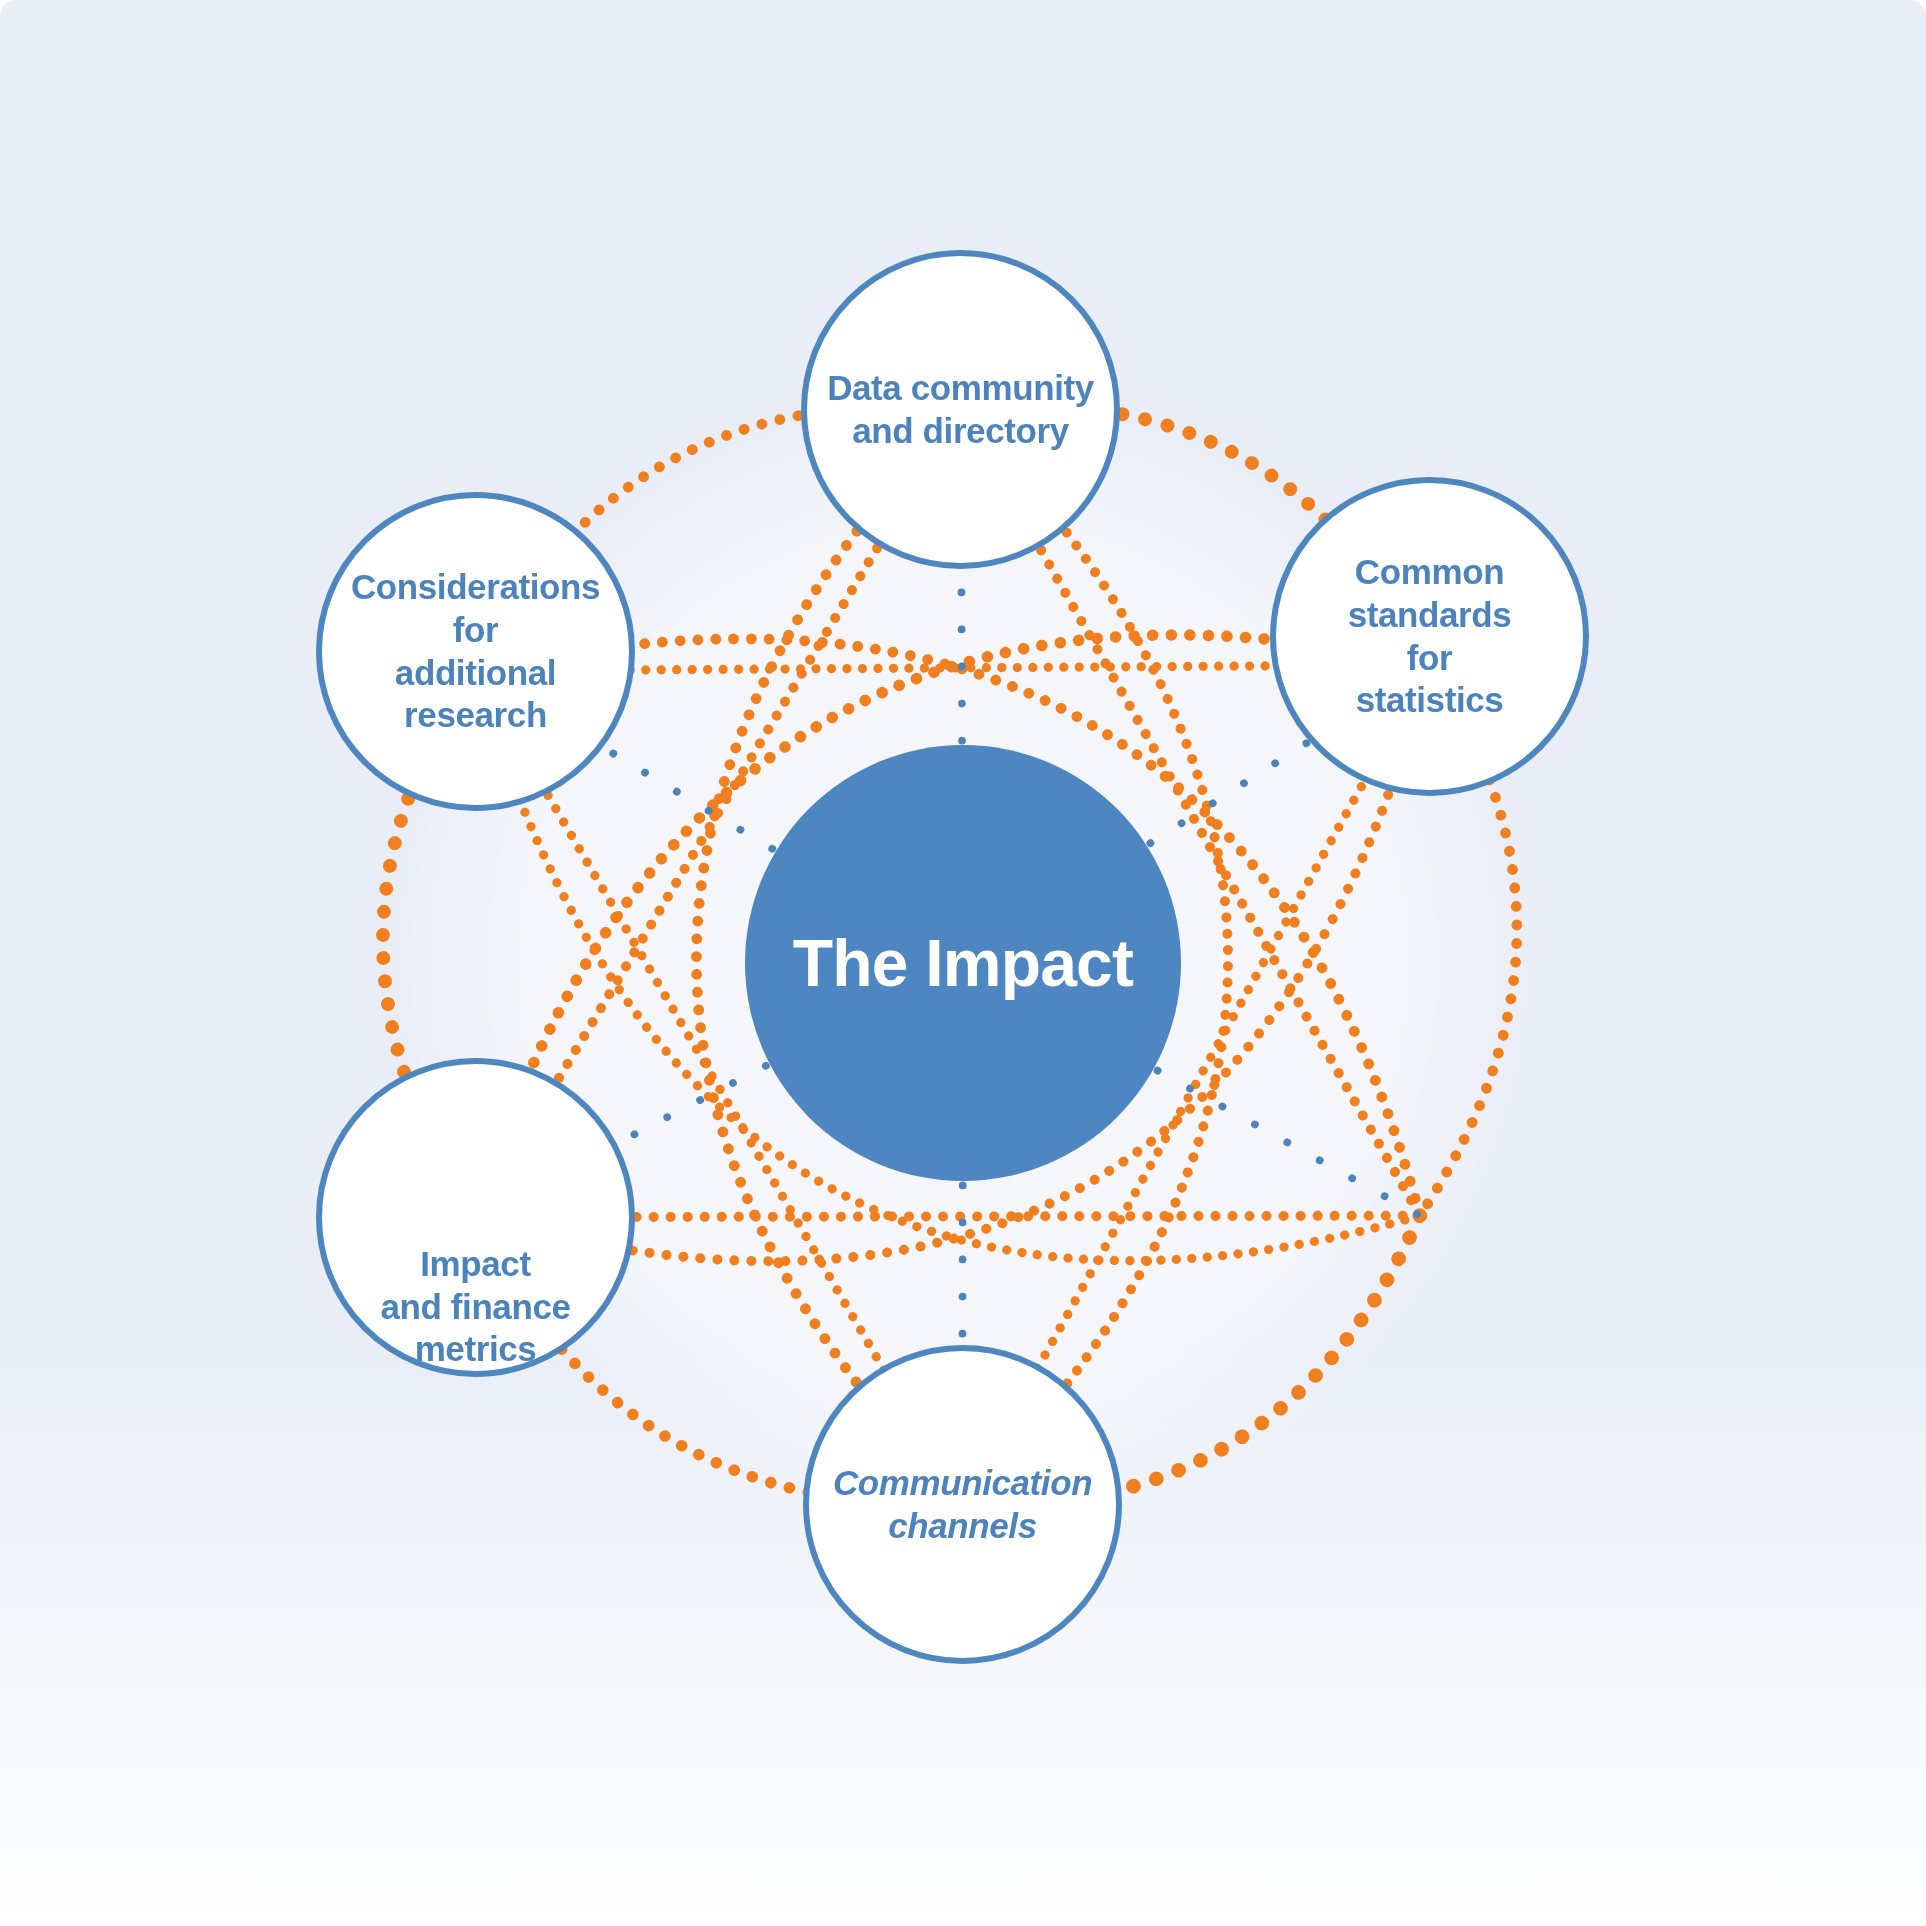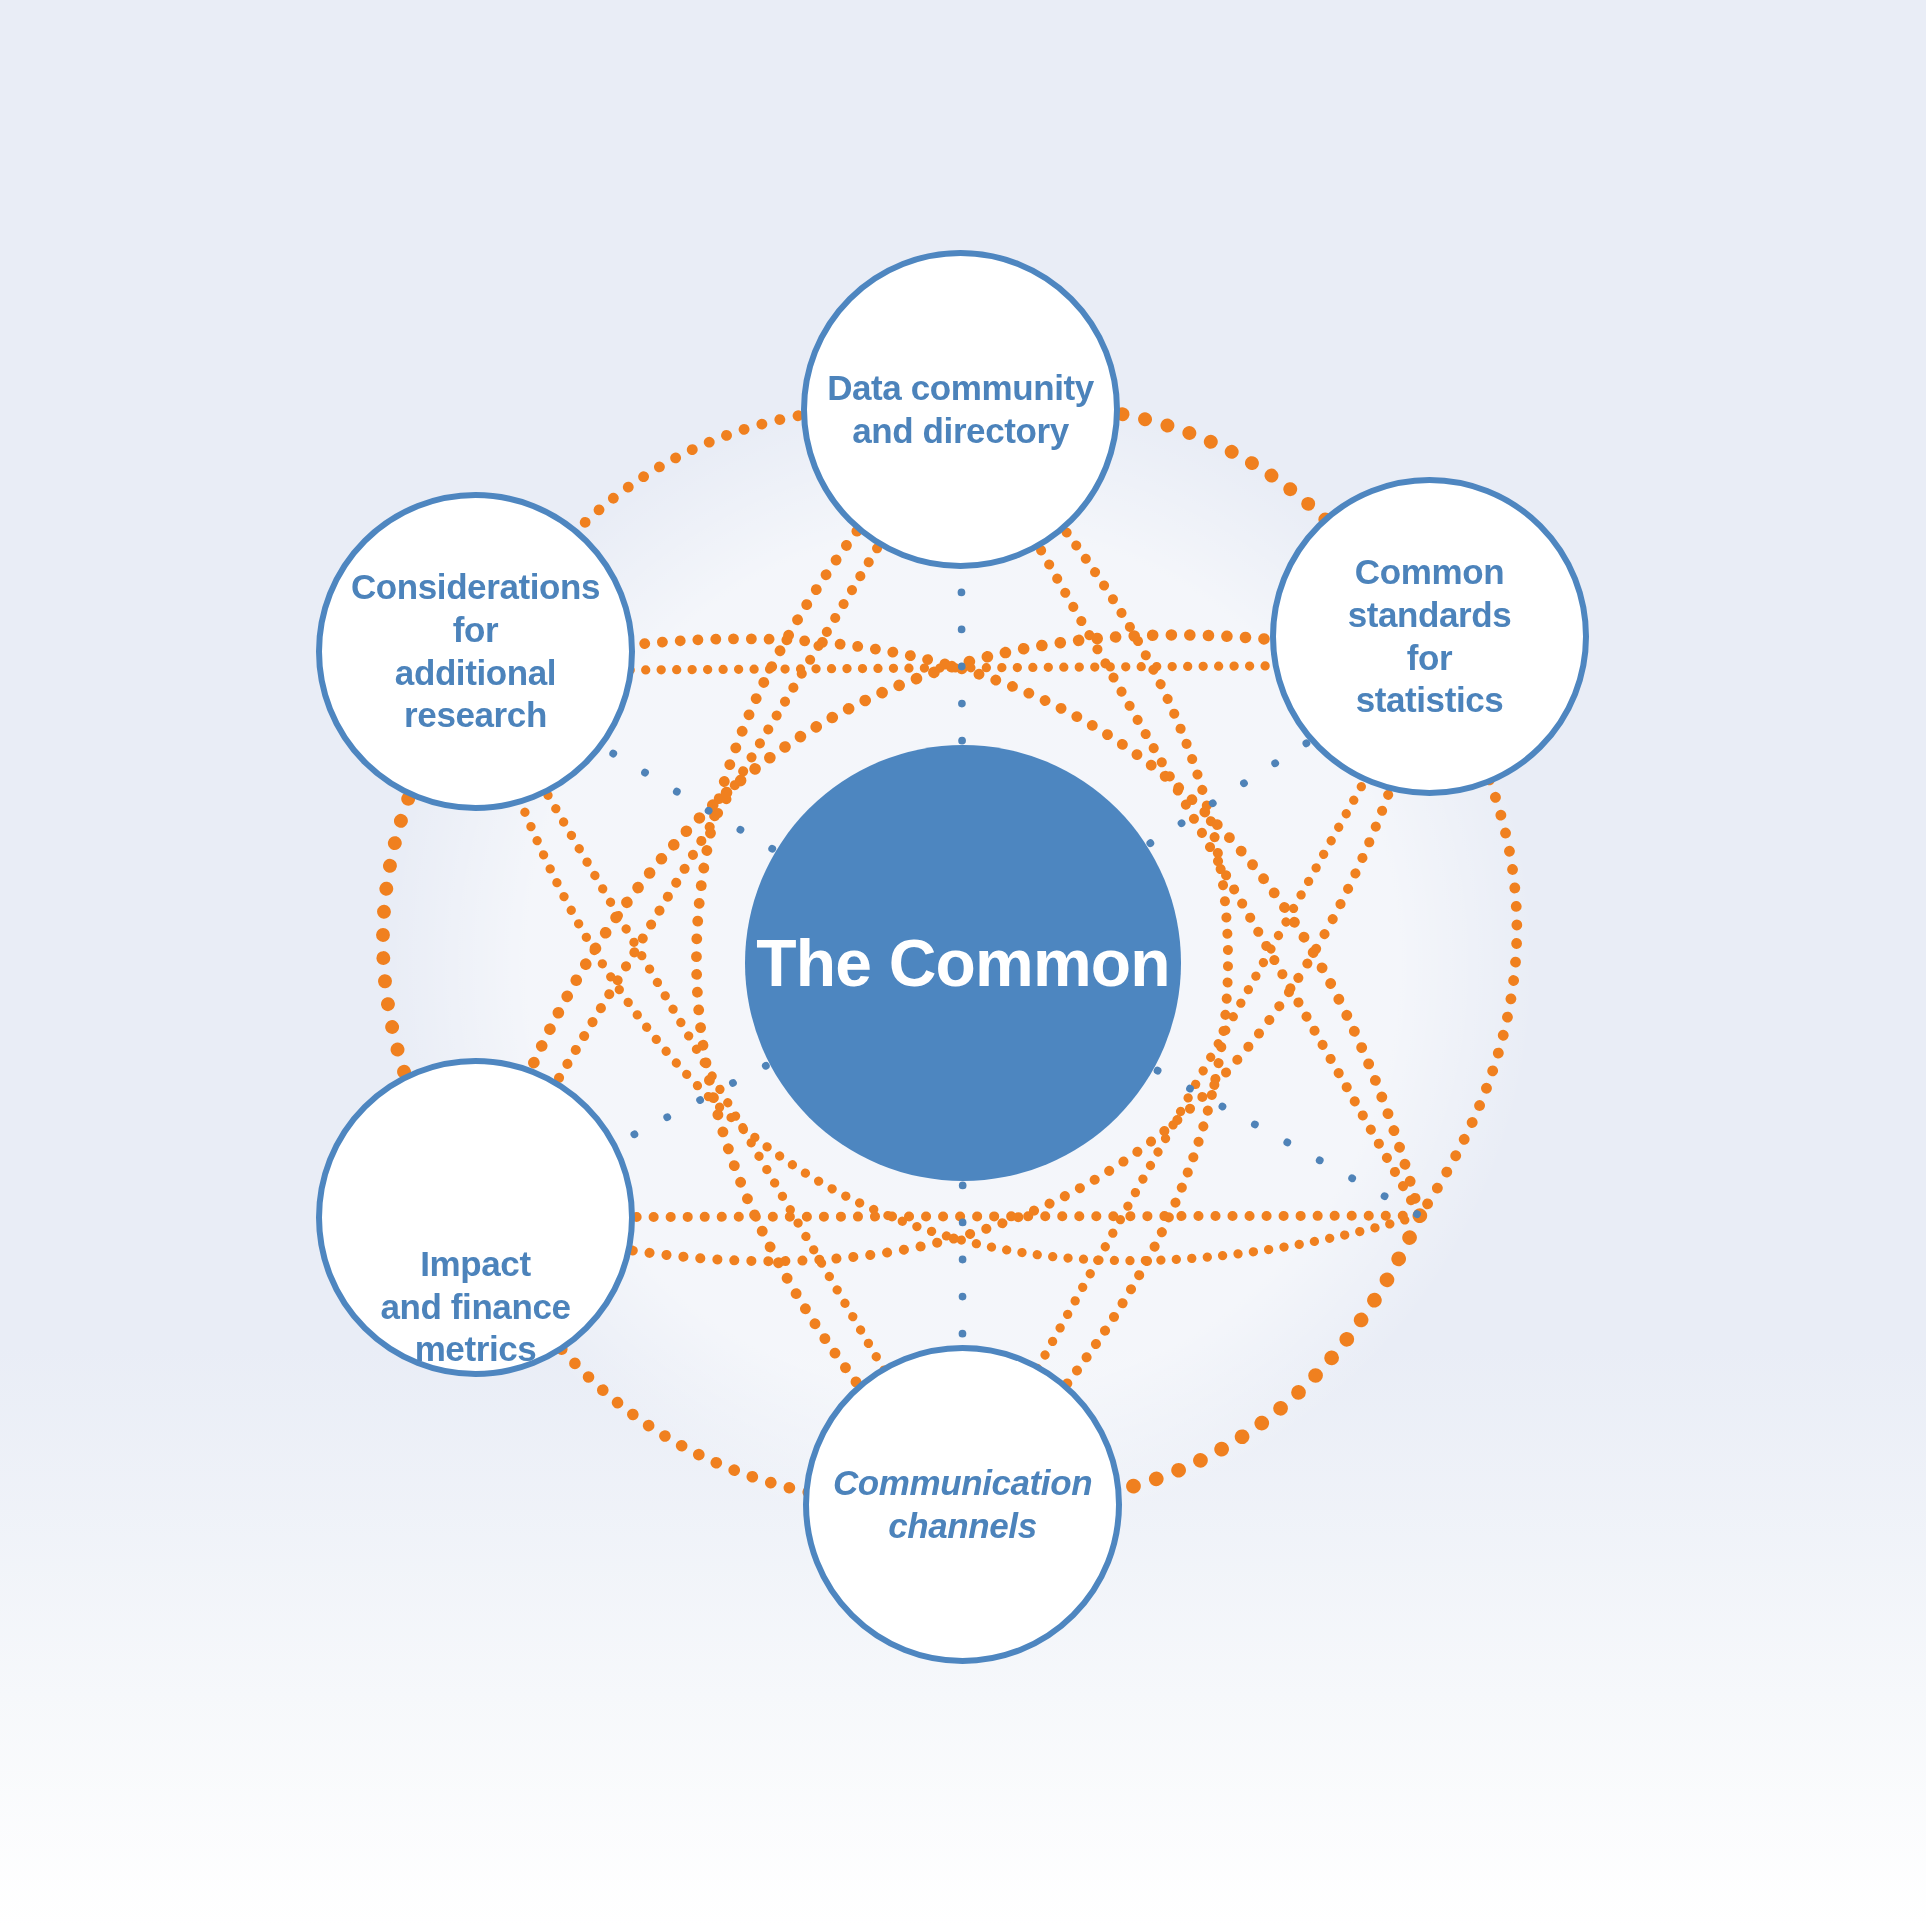--- a/index.html
+++ b/index.html
@@ -3,20 +3,21 @@
 <meta charset="utf-8">
 <style>
   html, body { margin: 0; padding: 0; background: #ffffff; }
   .stage {
     position: relative;
     width: 1926px;
     height: 1926px;
     overflow: hidden;
     background: linear-gradient(to bottom, #e9edf6 0%, #e9edf6 70%, #f6f8fb 88%, #ffffff 100%);
     font-family: "Liberation Sans", sans-serif;
+    border-radius: 16px;
   }
   .halo {
     position: absolute;
     left: 389px; top: 389px;
     width: 1148px; height: 1148px;
     border-radius: 50%;
     background: radial-gradient(closest-side,
       rgba(255,255,255,0.50) 0%,
       rgba(255,255,255,0.50) 76%,
       rgba(255,255,255,0) 100%);
@@ -125,17 +126,17 @@
   </div>
 
   <div class="node outer node-top-left">
     <div class="label">Considerations
 for
 additional
 research</div>
   </div>
 
   <div class="node center-node">
-    <div class="label">The Common</div>
+    <div class="label">The Impact</div>
   </div>
 
 </div>
 
 
 </body></html>

